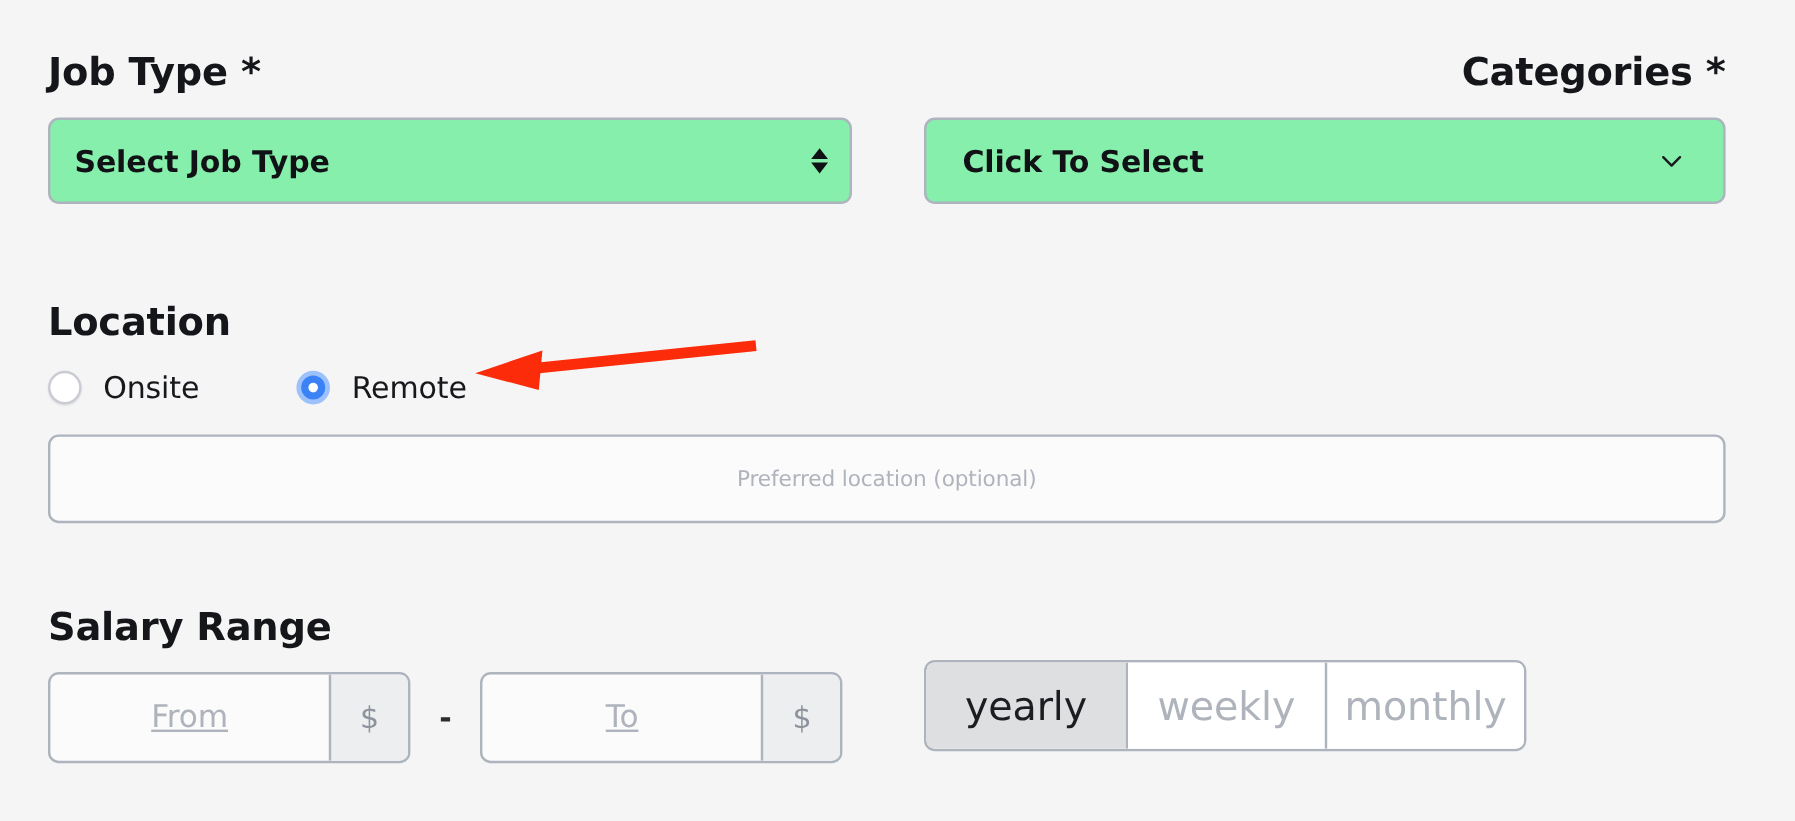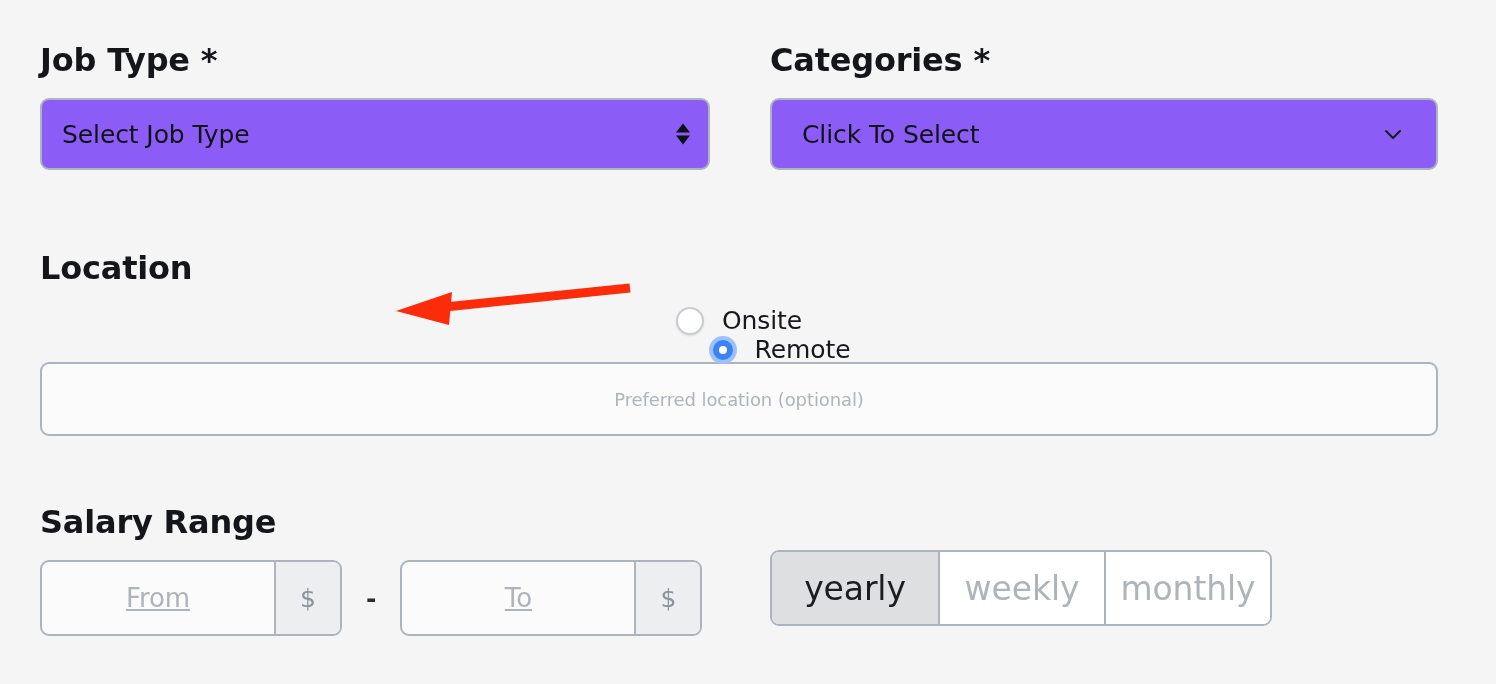--- a/index.html
+++ b/index.html
@@ -36,33 +36,34 @@
 
   
   .row-top {
     position: absolute;
     left: 0;
     top: 0;
     width: 1496px;
   }
 
   .col-left  { position: absolute; left: 40px;  top: 44px; width: 670px; }
-  .col-right { position: absolute; left: 770px; top: 44px; width: 668px; }
+  .col-right { position: absolute; left: 770px; top: 44px; width: 668px; text-align: right; }
 
   .label-gap { height: 22px; }
 
   .control-box {
     position: relative;
     box-sizing: border-box;
     border: 2px solid #aeb4be;
     border-radius: 9px;
-    background: #8b5cf6;
+    background: #86efac;
     height: 72px;
     display: flex;
     align-items: center;
+    font-weight: bold;
   }
 
   .select-text,
   .combo-text {
     font-size: 25px;
     color: #111216;
     padding-left: 20px;
     letter-spacing: -0.1px;
     font-family: "DejaVu Sans", "Liberation Sans", sans-serif;
   }
@@ -103,21 +104,20 @@
     left: 40px;
     top: 252px;
     width: 1398px;
   }
 
   .radio-row {
     display: flex;
     align-items: center;
     margin-top: 22px;
     height: 34px;
-    flex-direction: column;
   }
 
   .radio-item {
     display: flex;
     align-items: center;
     cursor: pointer;
   }
   .radio-item + .radio-item { margin-left: 81px; }
 
   .radio-dot {

